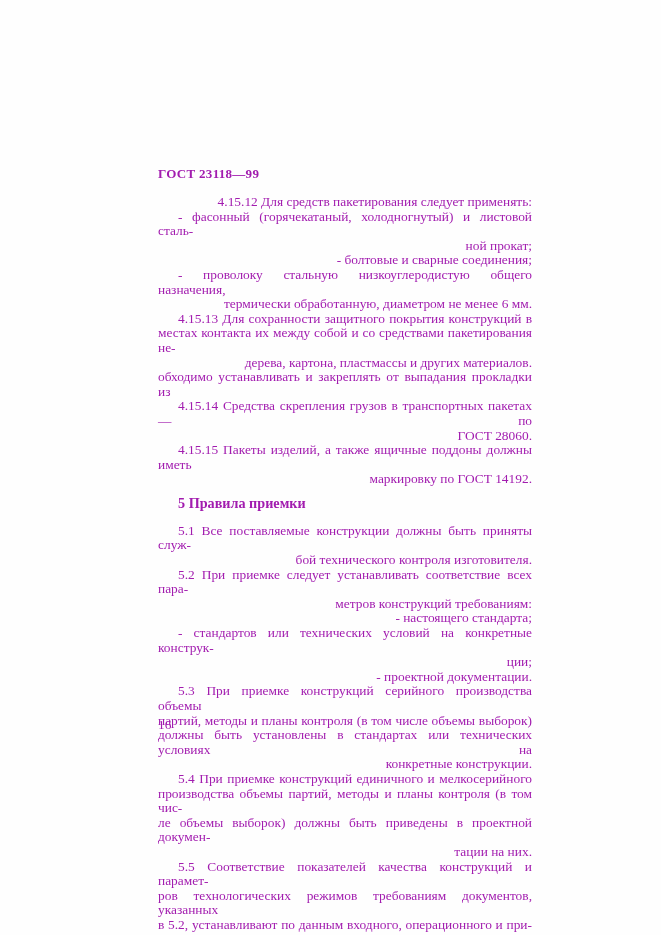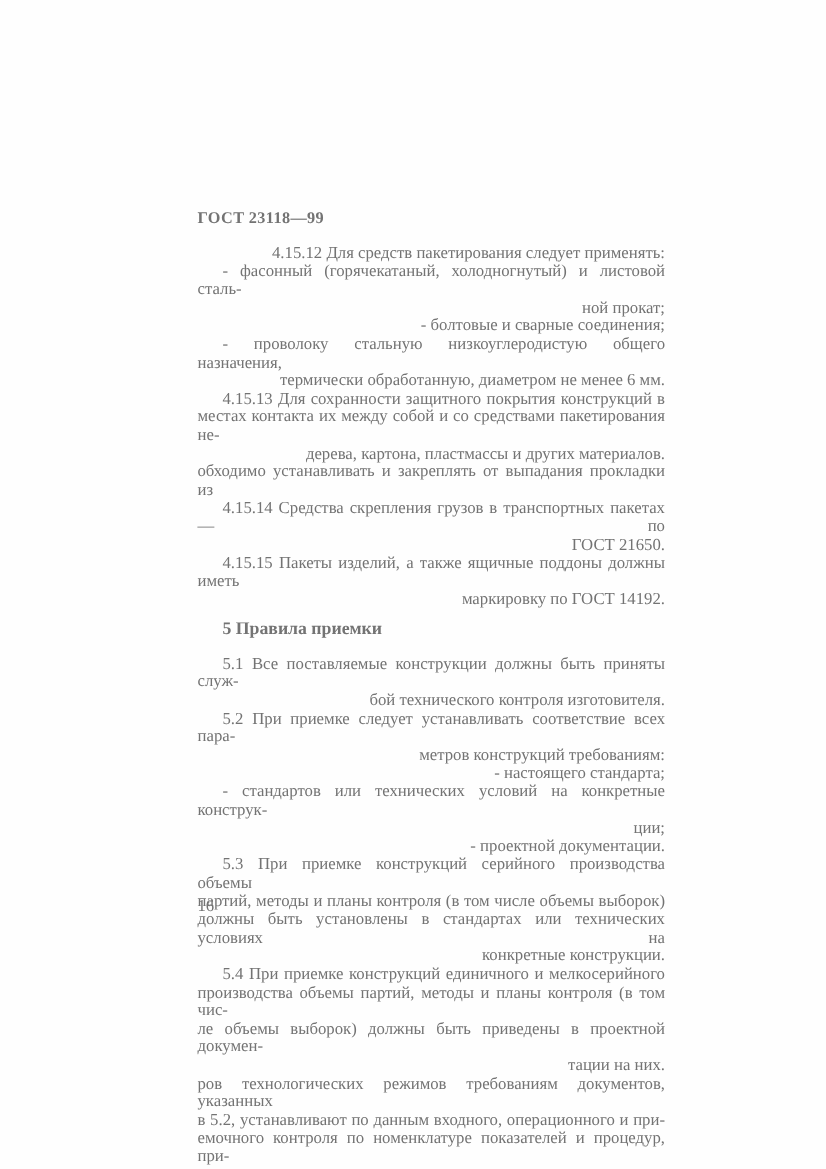--- a/index.html
+++ b/index.html
@@ -60,41 +60,41 @@
   .page-number {
     position: absolute;
     left: 158px;
     top: 717px;
     font-size: 13.4px;
   }
 </style>
 </head>
 <body>
 
-<div class="page" style="background: rgb(254, 254, 254); color: #737373;">
+<div class="page" style="background: rgb(254, 254, 254); color: #a21caf;">
   <div class="running-header">ГОСТ 23118—99</div>
 
   <div class="content" id="content">
       <div class="paragraph">
         <div class="line indent">4.15.12 Для средств пакетирования следует применять:</div>
         <div class="line fit indent">- фасонный (горячекатаный, холодногнутый) и листовой сталь-</div>
         <div class="line">ной прокат;</div>
         <div class="line indent">- болтовые и сварные соединения;</div>
         <div class="line fit indent">- проволоку стальную низкоуглеродистую общего назначения,</div>
         <div class="line">термически обработанную, диаметром не менее 6 мм.</div>
       </div>
       <div class="paragraph">
         <div class="line fit indent">4.15.13 Для сохранности защитного покрытия конструкций в</div>
         <div class="line fit">местах контакта их между собой и со средствами пакетирования не-</div>
         <div class="line">дерева, картона, пластмассы и других материалов.</div>
         <div class="line fit">обходимо устанавливать и закреплять от выпадания прокладки из</div>
       </div>
       <div class="paragraph">
         <div class="line fit indent">4.15.14 Средства скрепления грузов в транспортных пакетах — по</div>
-        <div class="line">ГОСТ 21650.</div>
+        <div class="line">ГОСТ 28060.</div>
       </div>
       <div class="paragraph">
         <div class="line fit indent">4.15.15 Пакеты изделий, а также ящичные поддоны должны иметь</div>
         <div class="line">маркировку по ГОСТ 14192.</div>
       </div>
       <div class="section-heading">5 Правила приемки</div>
       <div class="paragraph">
         <div class="line fit indent">5.1 Все поставляемые конструкции должны быть приняты служ-</div>
         <div class="line">бой технического контроля изготовителя.</div>
       </div>
@@ -112,20 +112,21 @@
         <div class="line fit">должны быть установлены в стандартах или технических условиях на</div>
         <div class="line">конкретные конструкции.</div>
       </div>
       <div class="paragraph">
         <div class="line fit indent">5.4 При приемке конструкций единичного и мелкосерийного</div>
         <div class="line fit">производства объемы партий, методы и планы контроля (в том чис-</div>
         <div class="line fit">ле объемы выборок) должны быть приведены в проектной докумен-</div>
         <div class="line">тации на них.</div>
       </div>
       <div class="paragraph">
+        <div class="line fit indent">5.5 Соответствие показателей качества конструкций и парамет-</div>
         <div class="line fit">ров технологических режимов требованиям документов, указанных</div>
         <div class="line fit">в 5.2, устанавливают по данным входного, операционного и при-</div>
         <div class="line fit">емочного контроля по номенклатуре показателей и процедур, при-</div>
       </div>
     </div>
 
   <div class="page-number">16</div>
 </div>
 
 </body></html>

